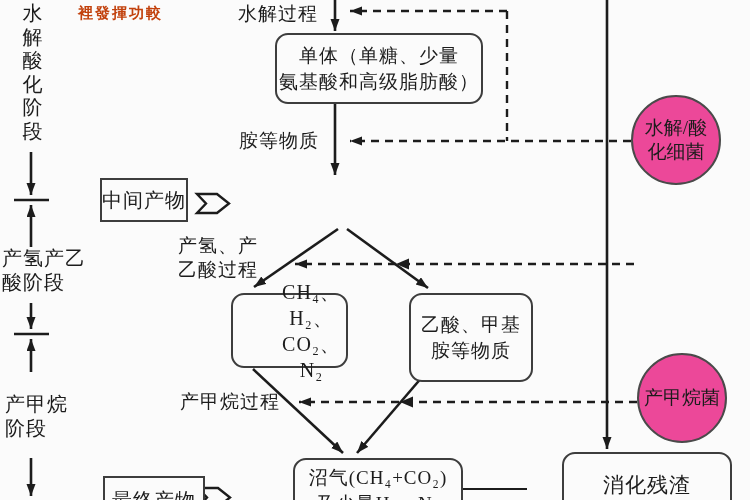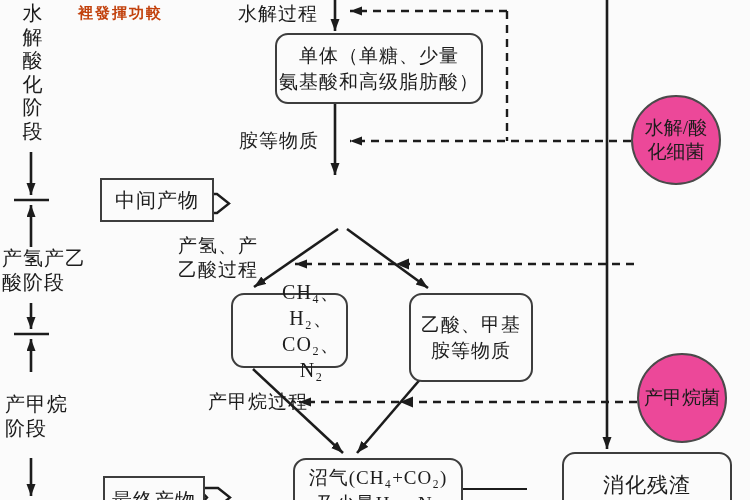--- a/index.html
+++ b/index.html
@@ -113,28 +113,28 @@
 段</div>
   <div class="stage-lbl" style="left:2px;top:238px;width:95px;margin-top:8px;">产氢产乙
 酸阶段</div>
   <div class="stage-lbl" style="left:5px;top:392px;width:80px;">产甲烷
 阶段</div>
 
   <div class="lbl" style="left:238px;top:2px;">水解过程</div>
   <div class="lbl" style="left:239px;top:129px;">胺等物质</div>
   <div class="lbl" style="left:178px;top:234px;">产氢、产
 乙酸过程</div>
-  <div class="lbl" style="left:180px;top:390px;margin-left:28px;">产甲烷过程</div>
+  <div class="lbl" style="left:180px;top:390px;">产甲烷过程</div>
 
   <div class="box" style="left:240px;top:33px;width:208px;height:71px;">
     <span class="txt boxtxt">单体（单糖、少量
 氨基酸和高级脂肪酸）</span>
   </div>
 
-  <div class="box sharp" style="left:65px;top:178px;width:114px;height:44px;">
+  <div class="box sharp" style="left:65px;top:178px;width:88px;height:44px;">
     <span class="txt boxtxt" style="font-size:20px;">中间产物</span>
   </div>
 
 
   <div class="box" style="left:196px;top:293px;width:117px;height:75px;padding-left:44px;">
     <span class="txt boxtxt" style="font-size:20px;">CH₄、 H₂、
 CO₂、 N₂</span>
   </div>
 
   <div class="box" style="left:374px;top:293px;width:124px;height:89px;">

